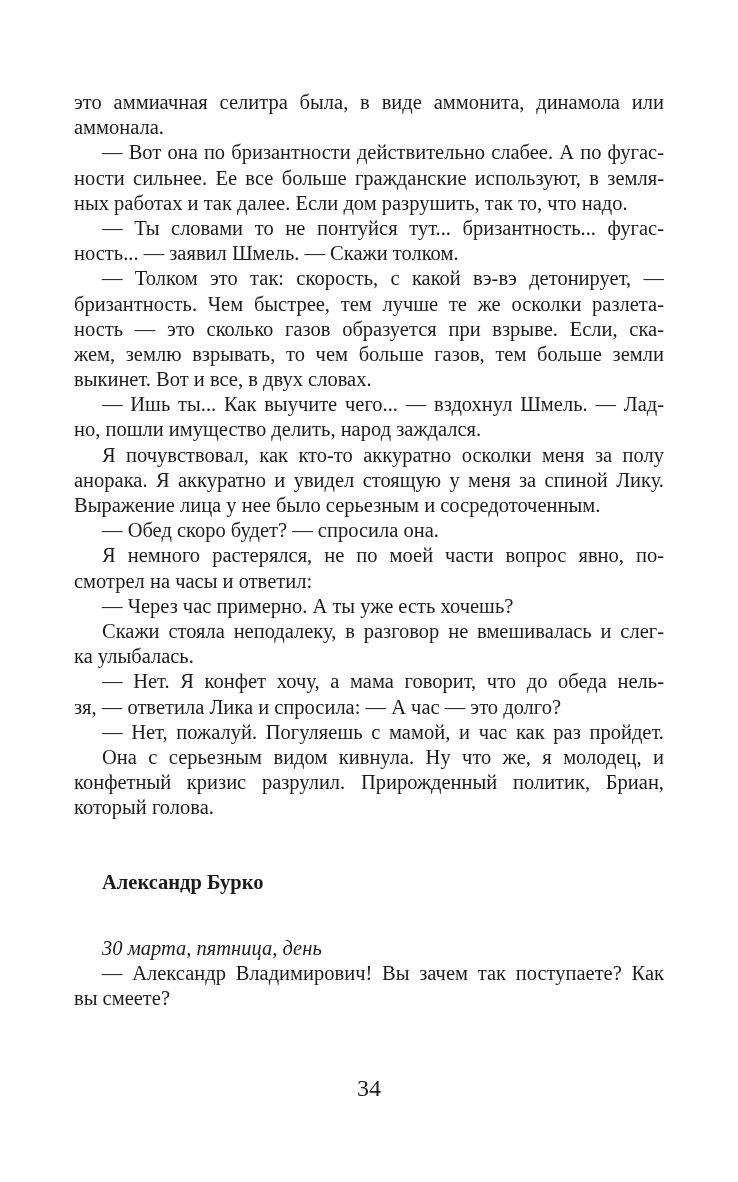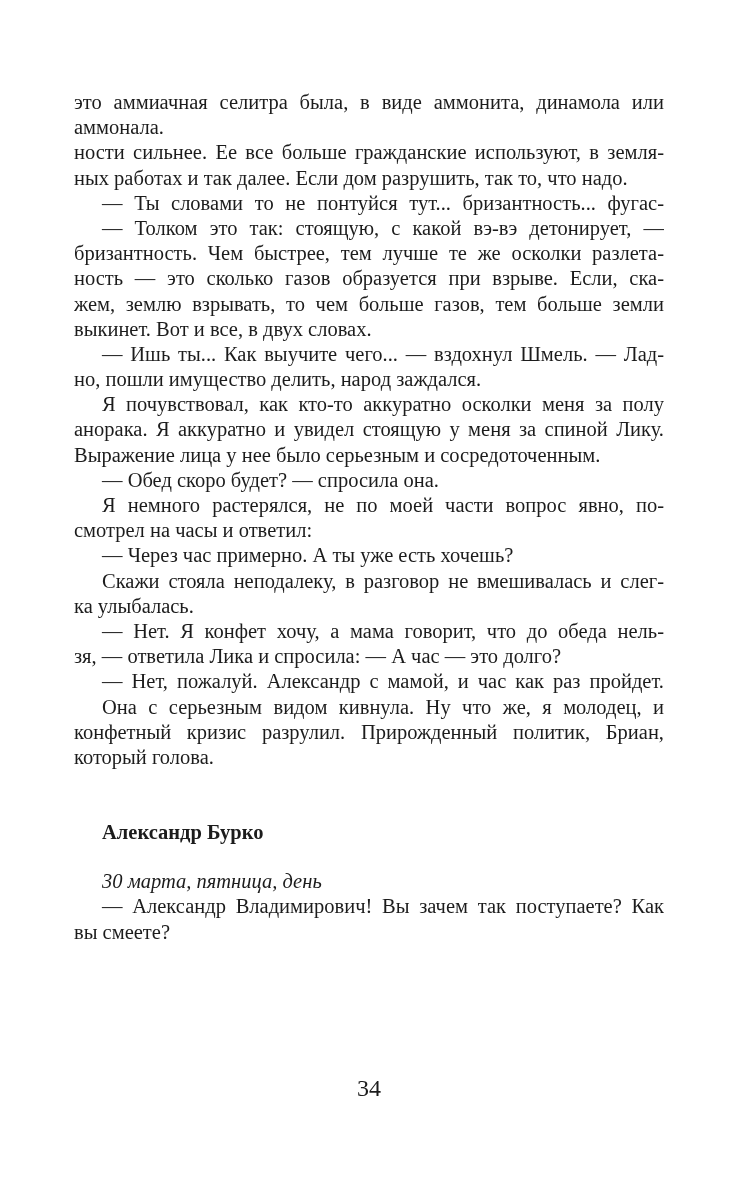--- a/index.html
+++ b/index.html
@@ -53,44 +53,46 @@
     line-height: 25px;
   }
 </style>
 </head>
 <body>
 
 <div class="book-page">
   <div class="text-column">
       <div class="line body">это аммиачная селитра была, в виде аммонита, динамола или</div>
       <div class="line body last">аммонала.</div>
+      <div class="line body indent">— Вот она по бризантности действительно слабее. А по фугас-</div>
       <div class="line body">ности сильнее. Ее все больше гражданские используют, в земля-</div>
       <div class="line body last">ных работах и так далее. Если дом разрушить, так то, что надо.</div>
       <div class="line body indent">— Ты словами то не понтуйся тут... бризантность... фугас-</div>
-      <div class="line body indent">— Толком это так: стоящую, с какой вэ-вэ детонирует, —</div>
+      <div class="line body last">ность... — заявил Шмель. — Скажи толком.</div>
+      <div class="line body indent">— Толком это так: скорость, с какой вэ-вэ детонирует, —</div>
       <div class="line body">бризантность. Чем быстрее, тем лучше те же осколки разлета-</div>
       <div class="line body">ность — это сколько газов образуется при взрыве. Если, ска-</div>
       <div class="line body">жем, землю взрывать, то чем больше газов, тем больше земли</div>
       <div class="line body last">выкинет. Вот и все, в двух словах.</div>
       <div class="line body indent">— Ишь ты... Как выучите чего... — вздохнул Шмель. — Лад-</div>
       <div class="line body last">но, пошли имущество делить, народ заждался.</div>
       <div class="line body indent">Я почувствовал, как кто-то аккуратно осколки меня за полу</div>
       <div class="line body">анорака. Я аккуратно и увидел стоящую у меня за спиной Лику.</div>
       <div class="line body last">Выражение лица у нее было серьезным и сосредоточенным.</div>
       <div class="line body indent last">— Обед скоро будет? — спросила она.</div>
       <div class="line body indent">Я немного растерялся, не по моей части вопрос явно, по-</div>
       <div class="line body last">смотрел на часы и ответил:</div>
       <div class="line body indent last">— Через час примерно. А ты уже есть хочешь?</div>
       <div class="line body indent">Скажи стояла неподалеку, в разговор не вмешивалась и слег-</div>
       <div class="line body last">ка улыбалась.</div>
       <div class="line body indent">— Нет. Я конфет хочу, а мама говорит, что до обеда нель-</div>
       <div class="line body last">зя, — ответила Лика и спросила: — А час — это долго?</div>
-      <div class="line body indent">— Нет, пожалуй. Александр с мамой, и час как раз пройдет.</div>
+      <div class="line body indent">— Нет, пожалуй. Погуляешь с мамой, и час как раз пройдет.</div>
       <div class="line body indent">Она с серьезным видом кивнула. Ну что же, я молодец, и</div>
       <div class="line body">конфетный кризис разрулил. Прирожденный политик, Бриан,</div>
       <div class="line body last">который голова.</div>
       <div class="line heading indent last" style="margin-top: 50px;">Александр Бурко</div>
-      <div class="line date indent last" style="margin-top: 24px;">30 марта, пятница, день</div>
+      <div class="line date indent last" style="margin-top: 40px;">30 марта, пятница, день</div>
       <div class="line body indent">— Александр Владимирович! Вы зачем так поступаете? Как</div>
       <div class="line body last">вы смеете?</div>
     </div>
   <div class="page-number">34</div>
 </div>
 
 </body></html>

